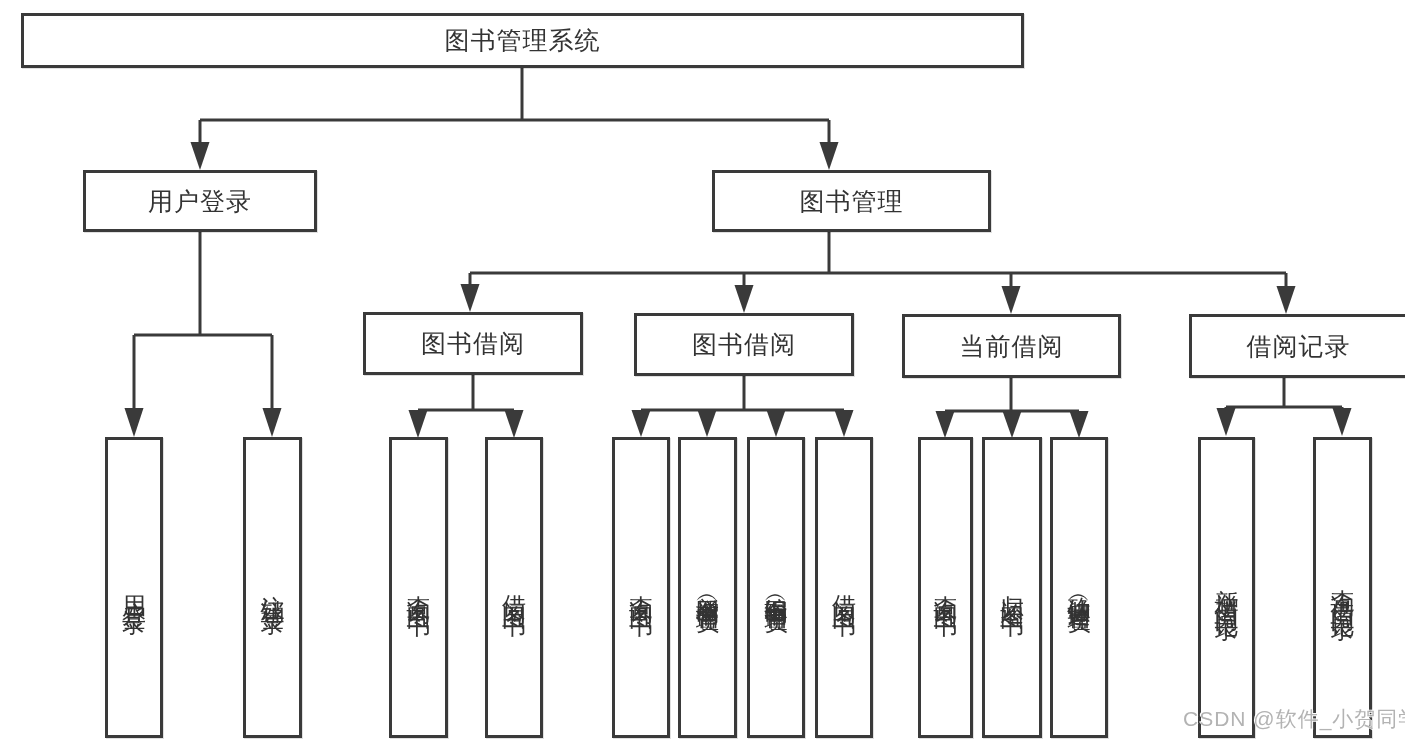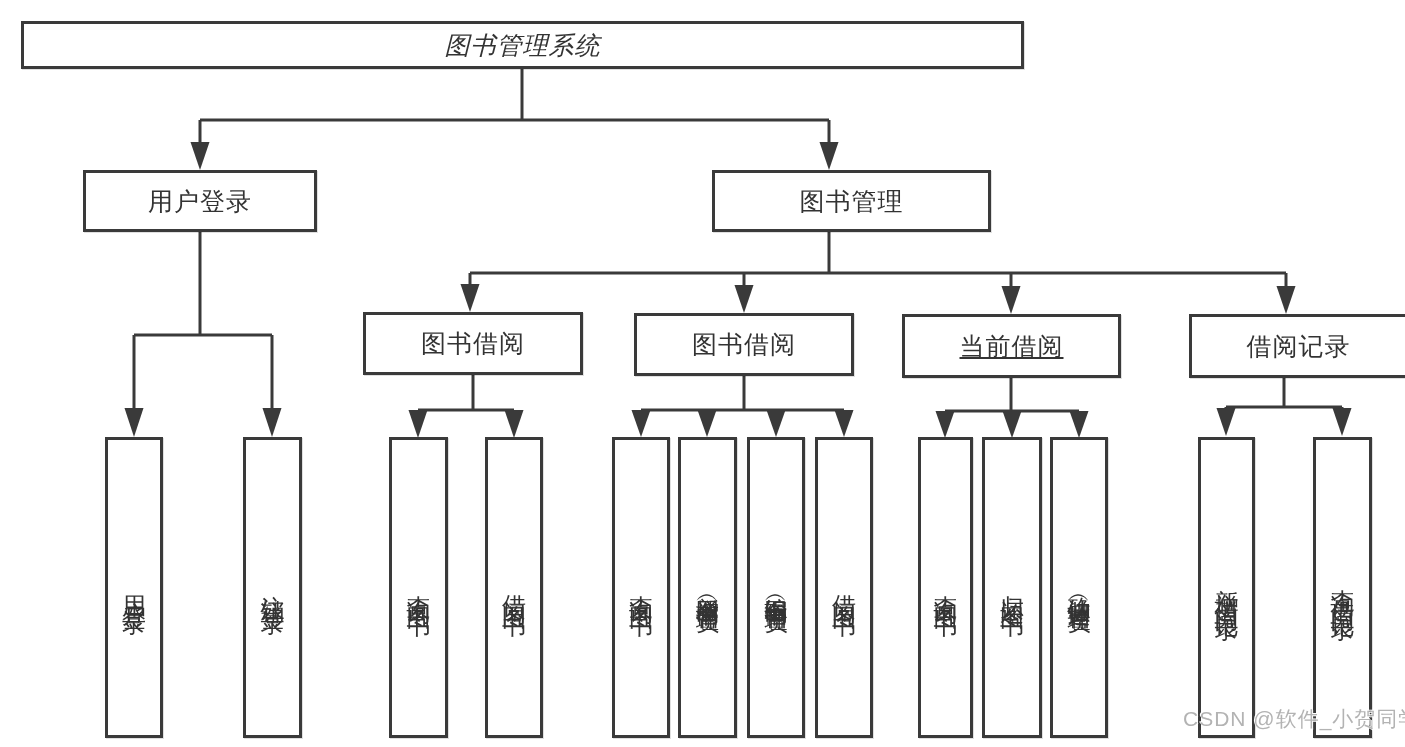--- a/index.html
+++ b/index.html
@@ -115,38 +115,38 @@
 
       <polygon points="935.5,411 954.5,411 945,438"></polygon>
       <polygon points="1002.5,411 1021.5,411 1012,438"></polygon>
       <polygon points="1069.5,411 1088.5,411 1079,438"></polygon>
 
       <polygon points="1216.5,408 1235.5,408 1226,436"></polygon>
       <polygon points="1332.5,408 1351.5,408 1342,436"></polygon>
     </g>
   </svg>
 
-  <div class="node" style="left:21px;top:21px;width:1003px;height:48px;font-style:italic;">
+  <div class="node" style="left:21px;top:13px;width:1003px;height:55px;">
     <span>图书管理系统</span>
   </div>
 
   <div class="node" style="left:83px;top:170px;width:234px;height:62px;">
     <span>用户登录</span>
   </div>
   <div class="node" style="left:712px;top:170px;width:279px;height:62px;">
     <span>图书管理</span>
   </div>
 
   <div class="node" style="left:363px;top:312px;width:220px;height:63px;">
     <span>图书借阅</span>
   </div>
   <div class="node" style="left:634px;top:313px;width:220px;height:63px;">
     <span>图书借阅</span>
   </div>
-  <div class="node" style="left:902px;top:314px;width:219px;height:64px;text-decoration:underline;">
+  <div class="node" style="left:902px;top:314px;width:219px;height:64px;">
     <span>当前借阅</span>
   </div>
   <div class="node" style="left:1177px;top:314px;width:219px;height:64px;margin-left:12px;">
     <span>借阅记录</span>
   </div>
 
   <div class="node leaf" style="left:105px;top:437px;width:58px;height:301px;">
     <span>用户登录</span>
   </div>
   <div class="node leaf" style="left:243px;top:437px;width:59px;height:301px;">

